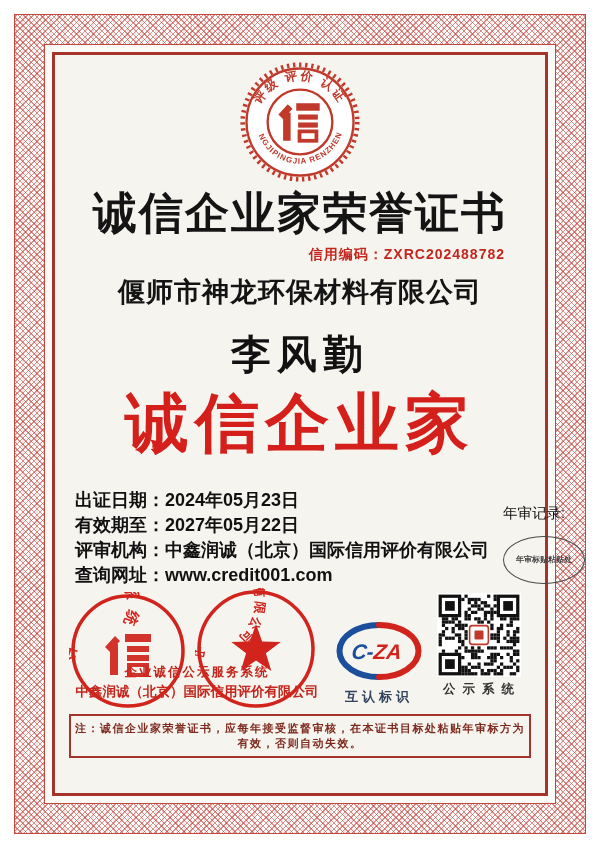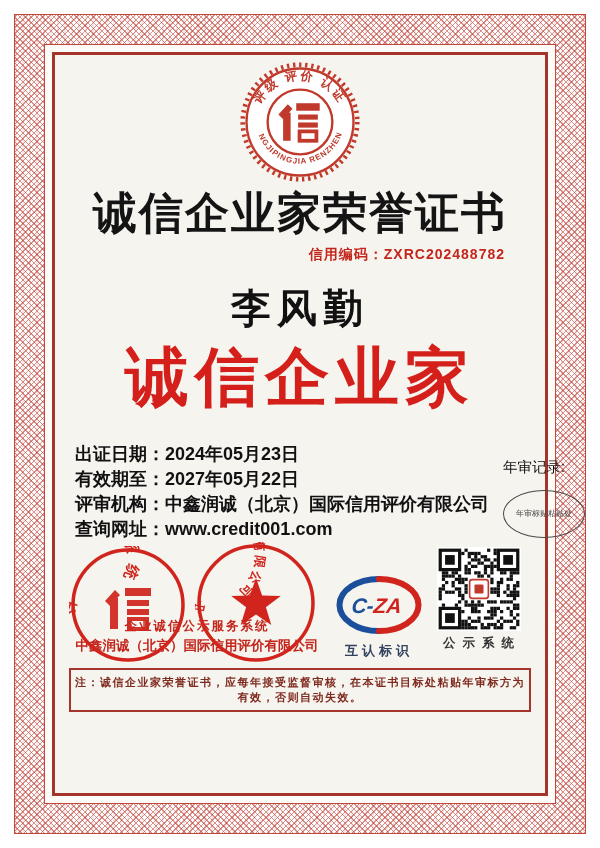--- a/index.html
+++ b/index.html
@@ -27,21 +27,21 @@
   .lower{display:flex;margin-top:30px;padding:0 6px;text-align:left;}
   .details{flex:1.25;}
   .detail-row{font-size:18px;line-height:25px;color:#111;white-space:nowrap;}
   .detail-label{font-weight:900;}
   .detail-value{font-weight:bold;}
   .annual{flex:1;padding-top:16px;padding-left:14px;}
   .annual-title{font-size:14.5px;font-weight:400;color:#111;}
   .stickers{display:flex;gap:16px;margin-top:13px;}
   .sticker{width:80px;height:46px;border:1.5px solid #4a4a4a;border-radius:50%;
            display:flex;align-items:center;justify-content:center;
-           font-size:8px;color:#444;background:transparent;}
+           font-size:8px;color:#444;background:transparent;font-weight:bold;}
   .footer{display:flex;align-items:flex-end;margin-top:4px;padding:0 0;}
   .seals-block{position:relative;width:256px;height:114px;flex:none;}
   .seal-caption-1{position:absolute;top:72px;left:0;width:100%;text-align:center;
       font-size:12.5px;font-weight:900;color:#c3261d;letter-spacing:2px;}
   .seal-caption-2{position:absolute;top:91px;left:-8px;width:272px;text-align:center;
       font-size:13.5px;font-weight:900;color:#c3261d;}
   .seal{position:absolute;}
   .seal-left{left:0;top:0;}
   .seal-right{left:126px;top:-4px;}
   .mutual{width:96px;margin-left:6px;display:flex;flex-direction:column;align-items:center;}
@@ -84,20 +84,21 @@
         <rect x="64.5" y="75" width="18" height="10" fill="none" stroke="#c0392b" stroke-width="4"></rect>
       </g>
     </svg>
 
     <div class="title">诚信企业家荣誉证书</div>
 
     <div class="credit-code">
       <span>信用编码：</span><span>ZXRC202488782</span>
     </div>
 
+    <div class="company">偃师市神龙环保材料有限公司</div>
 
     <div class="person">李风勤</div>
     <div class="honor">诚信企业家</div>
 
     <div class="lower">
       <div class="details">
         <div class="detail-row">
           <span class="detail-label">出证日期：</span><span class="detail-value">2024年05月23日</span>
         </div>
         <div class="detail-row">

